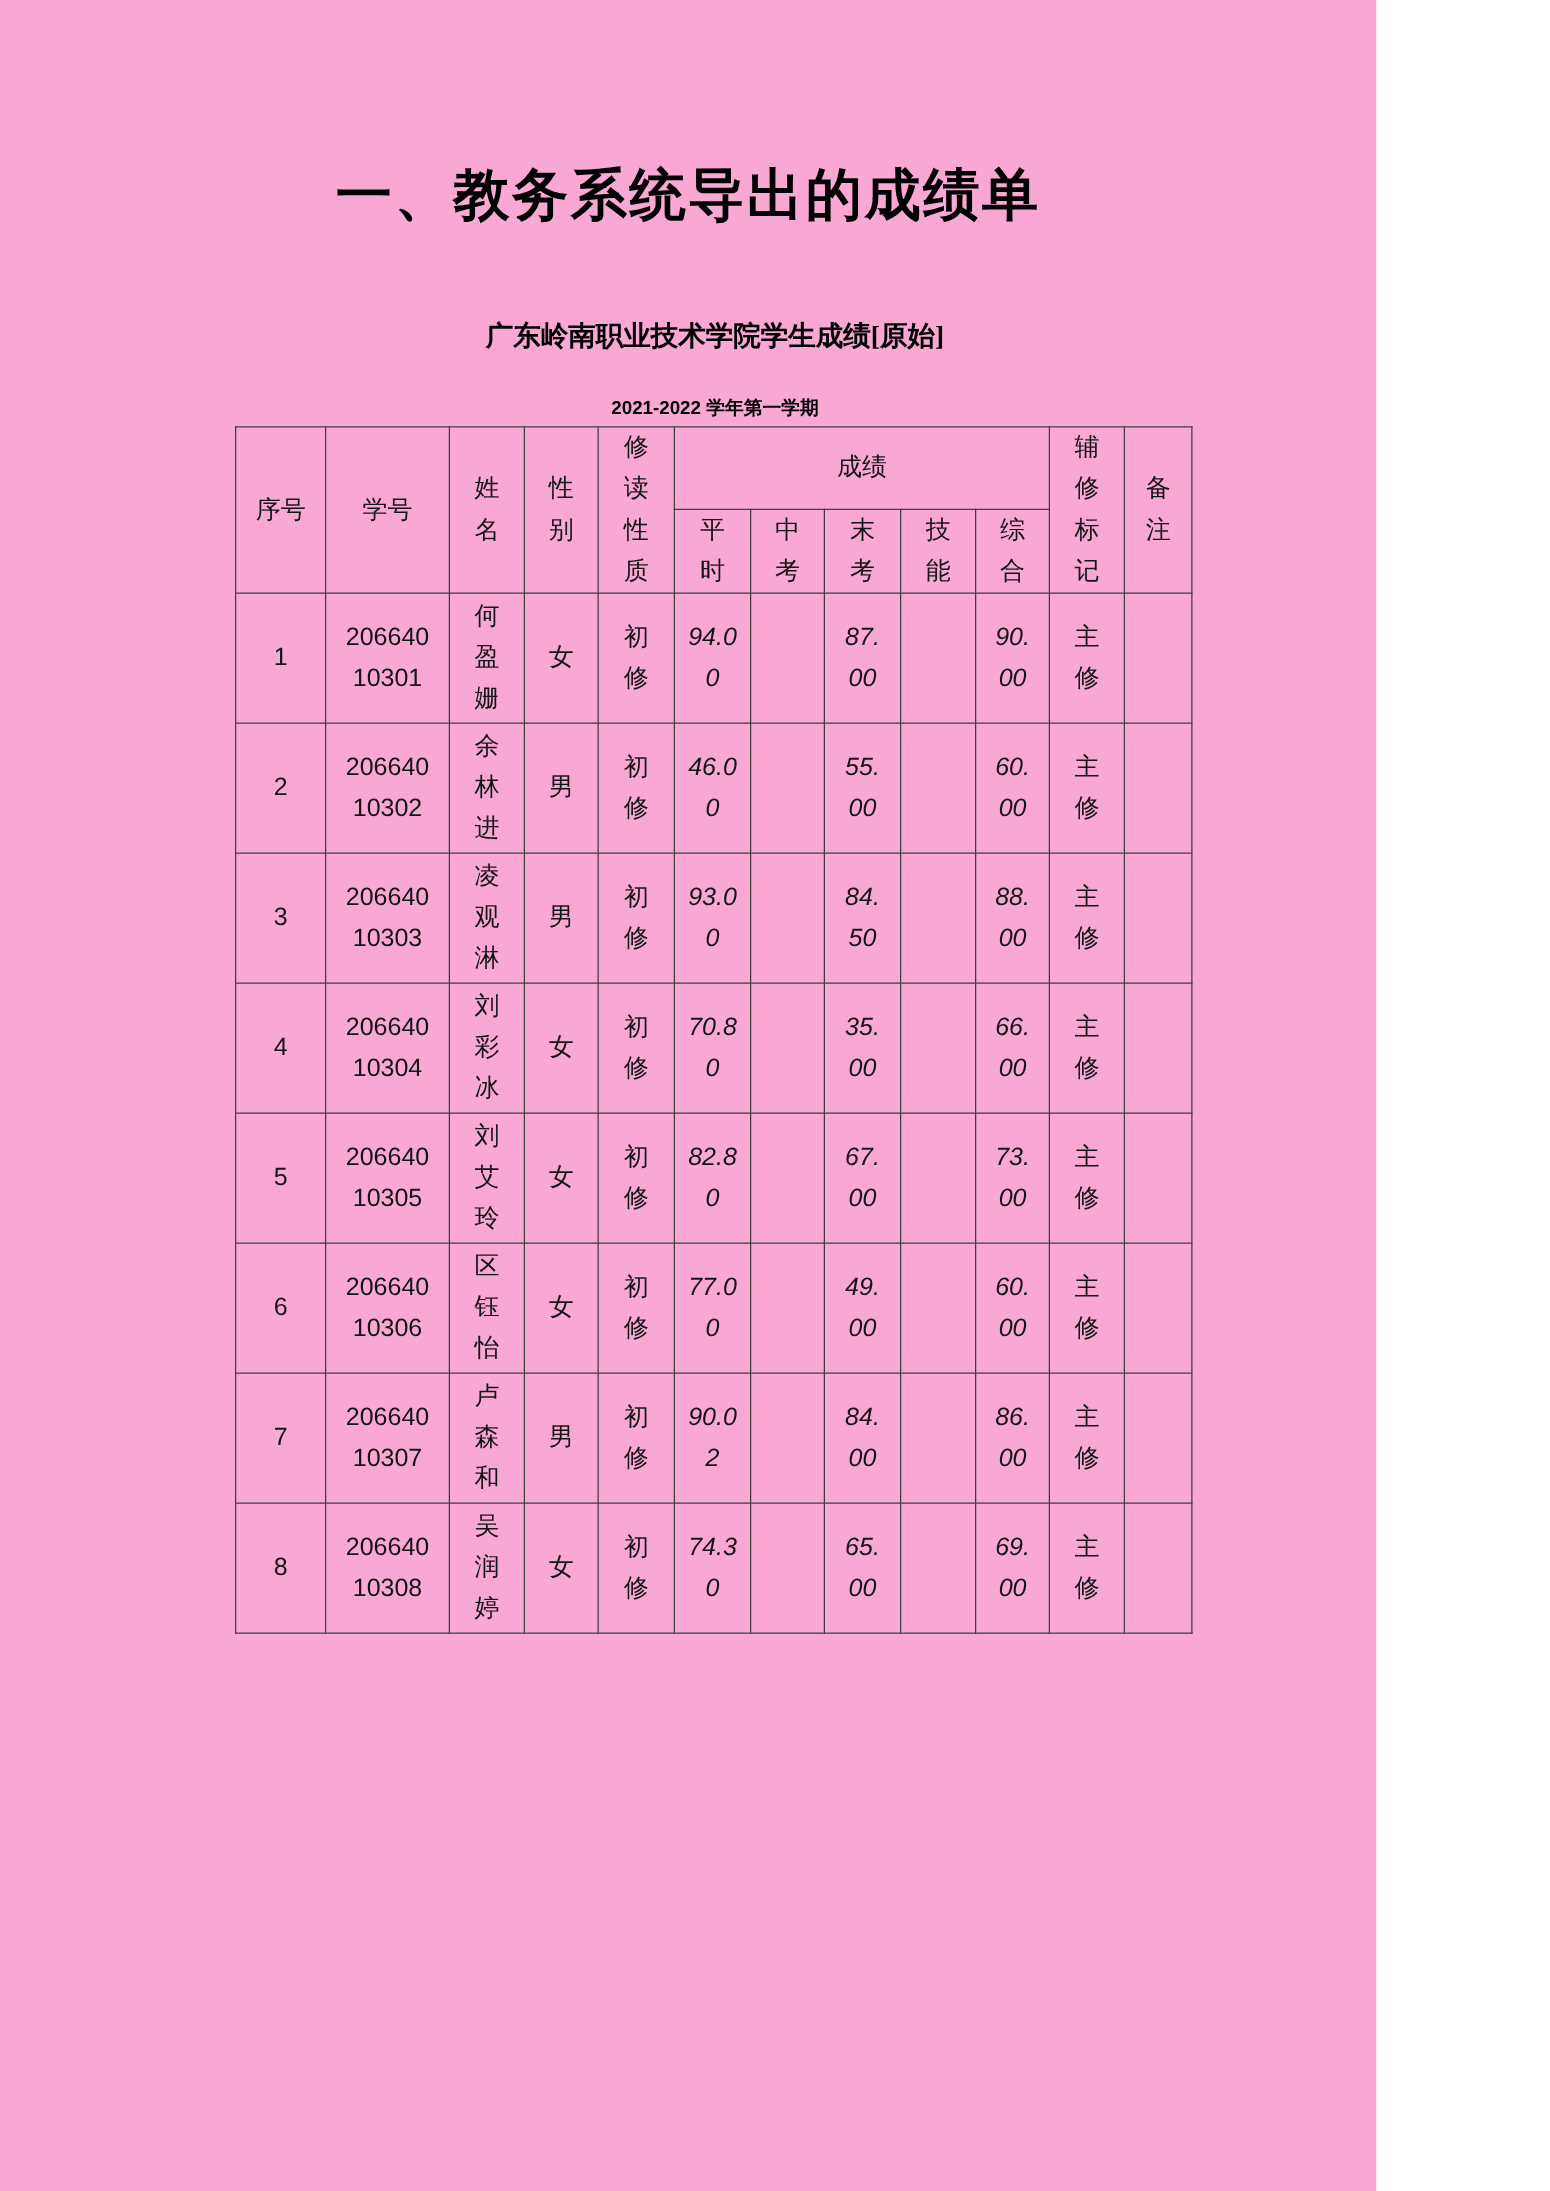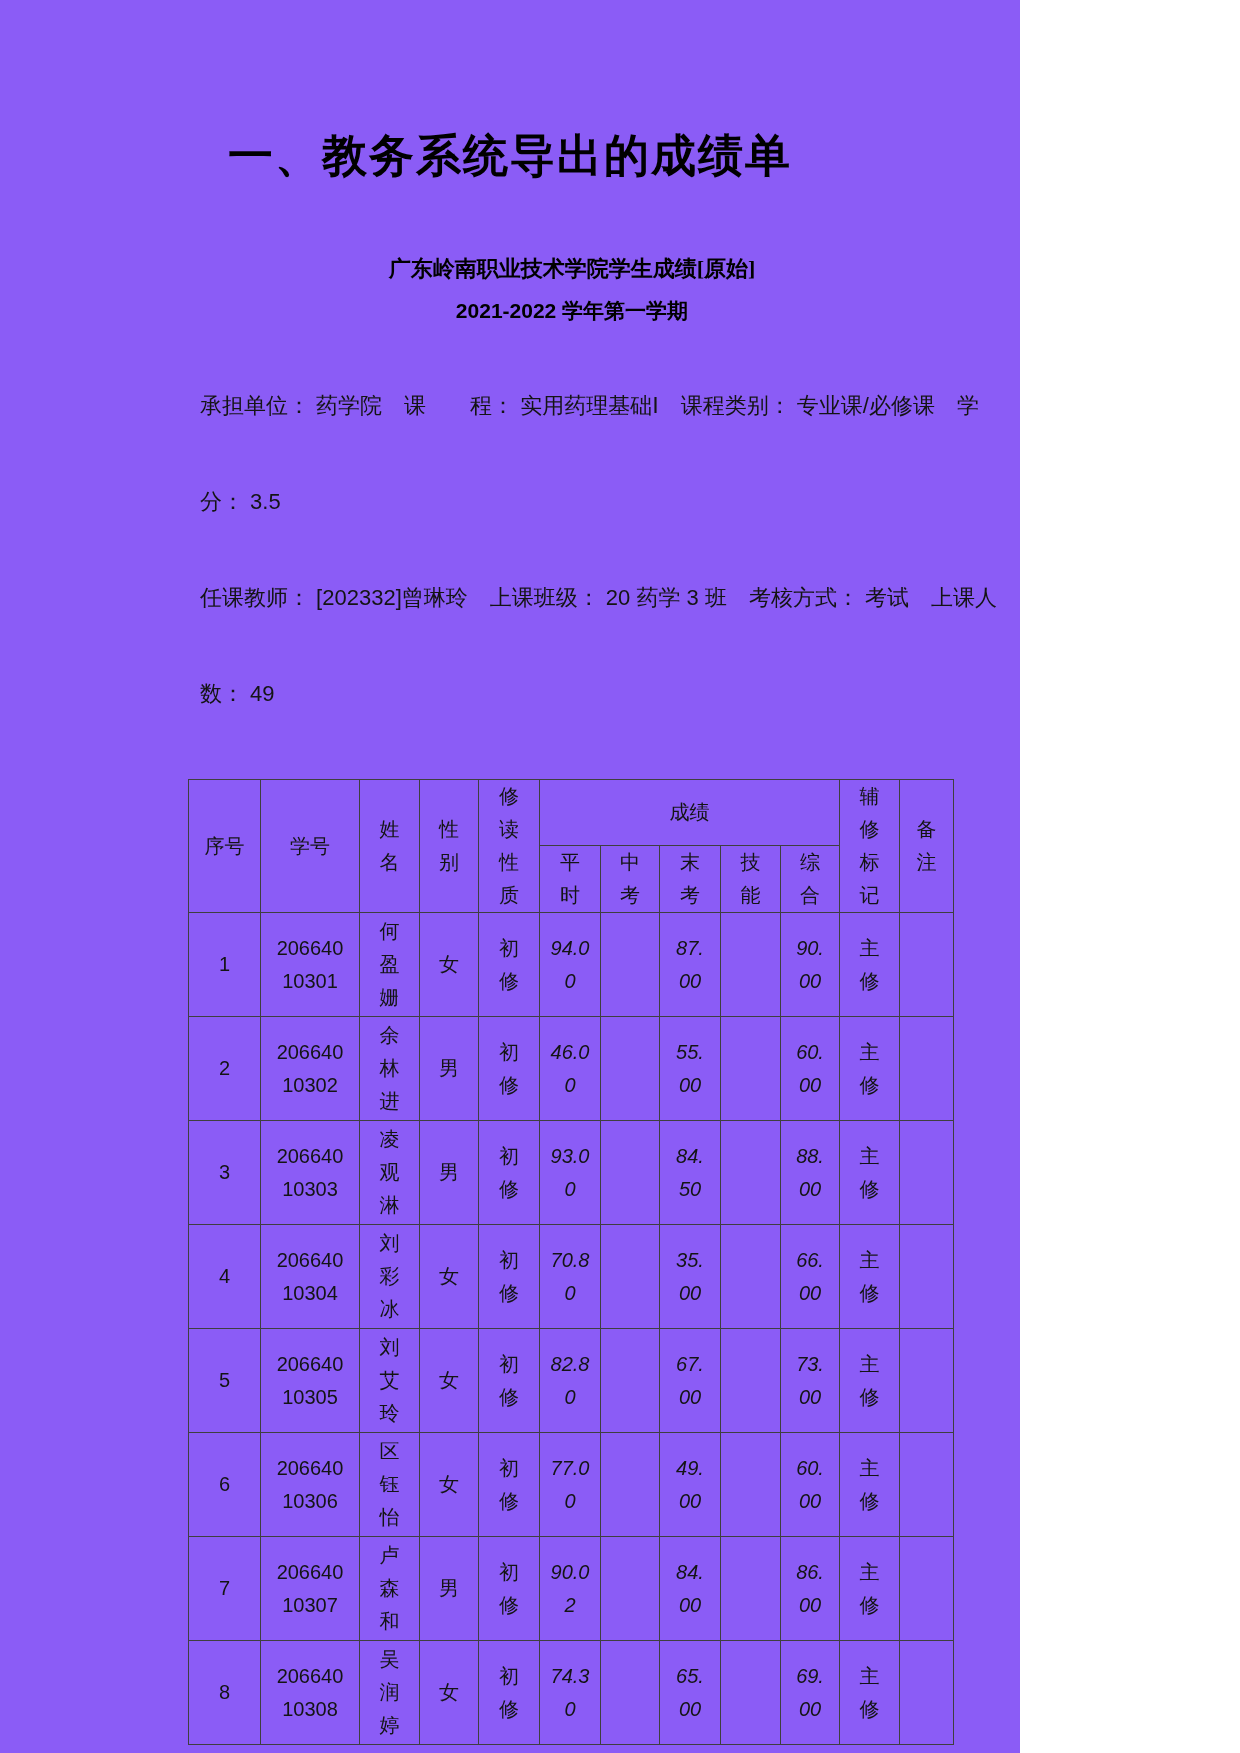--- a/index.html
+++ b/index.html
@@ -1,19 +1,19 @@
 <!DOCTYPE html>
 <html><head>
 <meta charset="utf-8">
 <style>
   html,body { margin:0; padding:0; background:#ffffff; }
   .page {
     position:relative;
-    width:1020px; height:1753px;
-    background:#8b5cf6;
+    width:1101px; height:1753px;
+    background:#f9a8d4;
     color:#111;
     font-family:"Liberation Sans", sans-serif;
     overflow:hidden;
   }
   .title {
     padding-top:128px;
     text-align:center;
     font-family:"Liberation Serif", serif;
     font-weight:bold;
     font-size:45px;
@@ -24,23 +24,23 @@
   .centerblock { width:788px; margin-left:178px; text-align:center; }
   .subtitle {
     margin-top:64px;
     font-family:"Liberation Serif", serif;
     font-weight:bold;
     font-size:22px;
     line-height:42px;
     color:#000;
   }
   .semester {
-    margin-top:12px;
+    margin-top:28px;
     font-weight:bold;
-    font-size:21px;
+    font-size:15px;
     line-height:18px;
     color:#000;
   }
   .info {
     margin-left:200px;
     margin-top:6px;
     font-size:22px;
     line-height:32px;
     white-space:pre;
     color:#141414;
@@ -72,26 +72,20 @@
 
 <div class="page">
 
   <div class="title">一、教务系统导出的成绩单</div>
 
   <div class="centerblock">
     <div class="subtitle">广东岭南职业技术学院学生成绩[原始]</div>
     <div class="semester">2021-2022 学年第一学期</div>
   </div>
 
-  <div class="info">
-    <div class="info-line">承担单位： 药学院　课　　程： 实用药理基础Ⅰ　课程类别： 专业课/必修课　学</div>
-    <div class="info-line">分： 3.5</div>
-    <div class="info-line">任课教师： [202332]曾琳玲　上课班级： 20 药学 3 班　考核方式： 考试　上课人</div>
-    <div class="info-line">数： 49</div>
-  </div>
 
   <table class="grades">
     <colgroup>
       <col style="width:72px">
         <col style="width:99px">
         <col style="width:60px">
         <col style="width:59px">
       <col style="width:61px">
         <col style="width:61px">
         <col style="width:59px">

